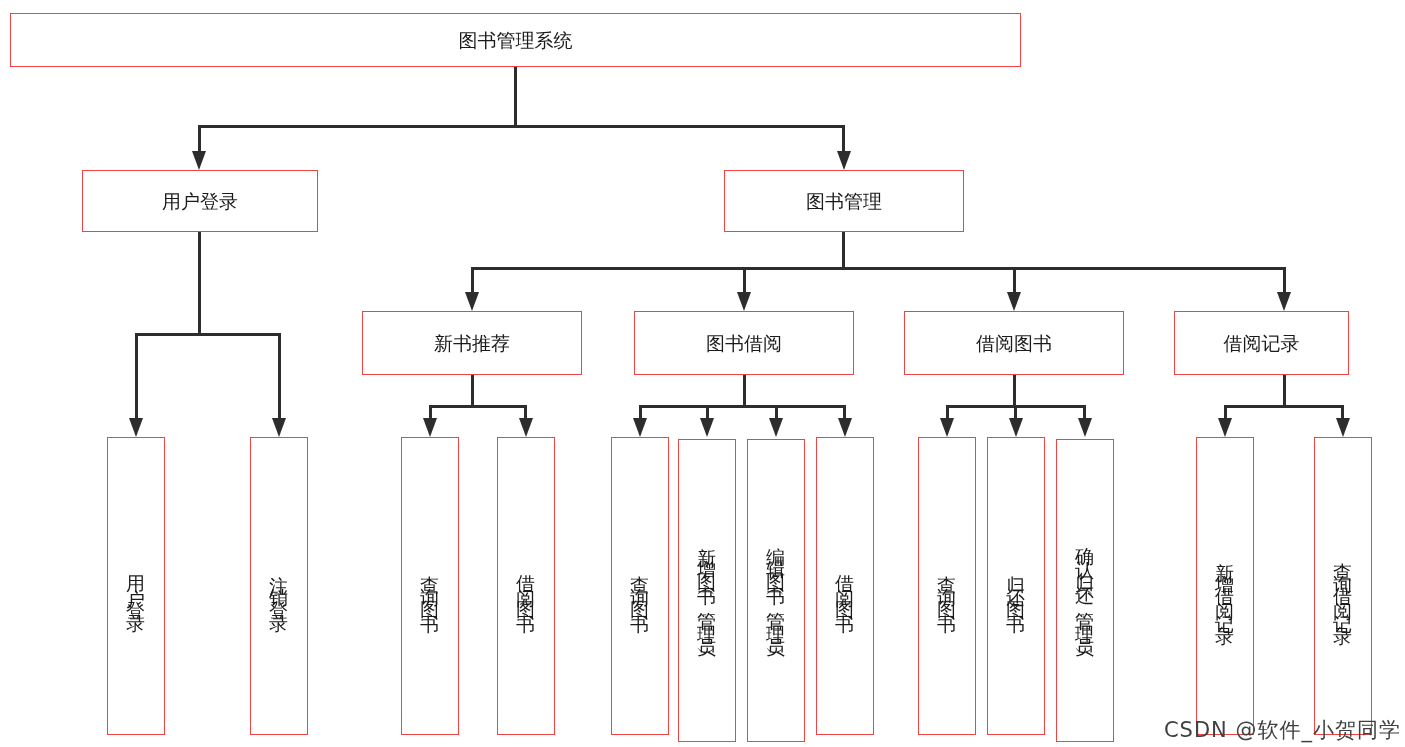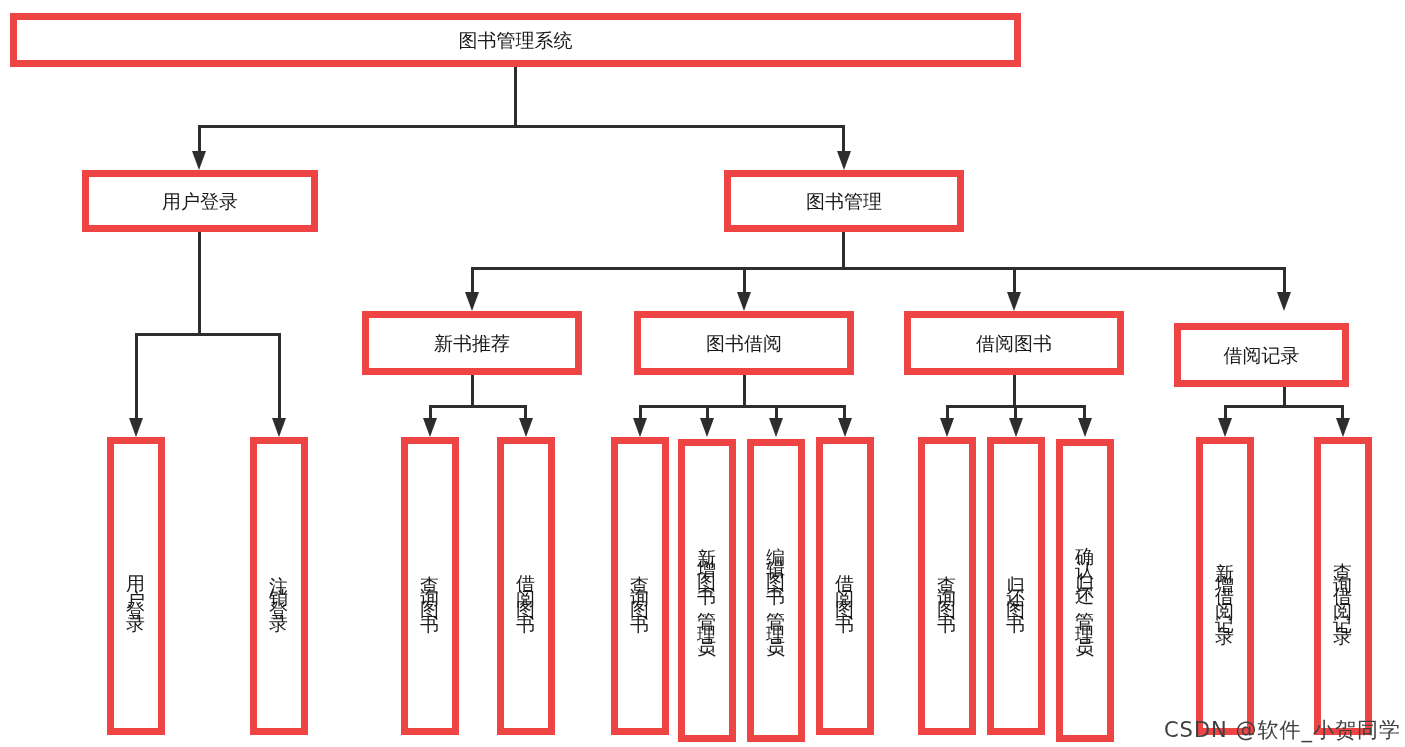--- a/index.html
+++ b/index.html
@@ -7,21 +7,21 @@
     position: relative;
     width: 1405px;
     height: 747px;
     background: #ffffff;
     font-family: "DejaVu Sans", sans-serif;
     overflow: hidden;
   }
   .box {
     position: absolute;
     box-sizing: border-box;
-    border: 7px solid #ef4444;
+    border: 1px solid #ef4444;
     background: #ffffff;
     display: flex;
     align-items: center;
     justify-content: center;
     color: #1b1b1b;
     font-size: 19px;
     line-height: 1;
     z-index: 2;
   }
   .vleaf {
@@ -109,21 +109,21 @@
 
   <div class="box" style="left:634px; top:311px; width:220px; height:64px;">
     <span>图书借阅</span>
   </div>
   <div class="box" style="left:362px; top:311px; width:220px; height:64px;">
     <span>新书推荐</span>
   </div>
   <div class="box" style="left:904px; top:311px; width:220px; height:64px;">
     <span>借阅图书</span>
   </div>
-  <div class="box" style="left:1174px; top:323px; width:175px; height:64px;">
+  <div class="box" style="left:1174px; top:311px; width:175px; height:64px;">
     <span>借阅记录</span>
   </div>
 
   <div class="vline" style="left:471px; top:375px; height:32px;"></div>
   <div class="hline" style="left:429px; top:405px; width:98px;"></div>
   <div class="vline" style="left:429px; top:405px; height:16px;"></div>
   <div class="vline" style="left:524px; top:405px; height:16px;"></div>
   <div class="arrow" style="left:423px; top:418px;"></div>
   <div class="arrow" style="left:519px; top:418px;"></div>
 

